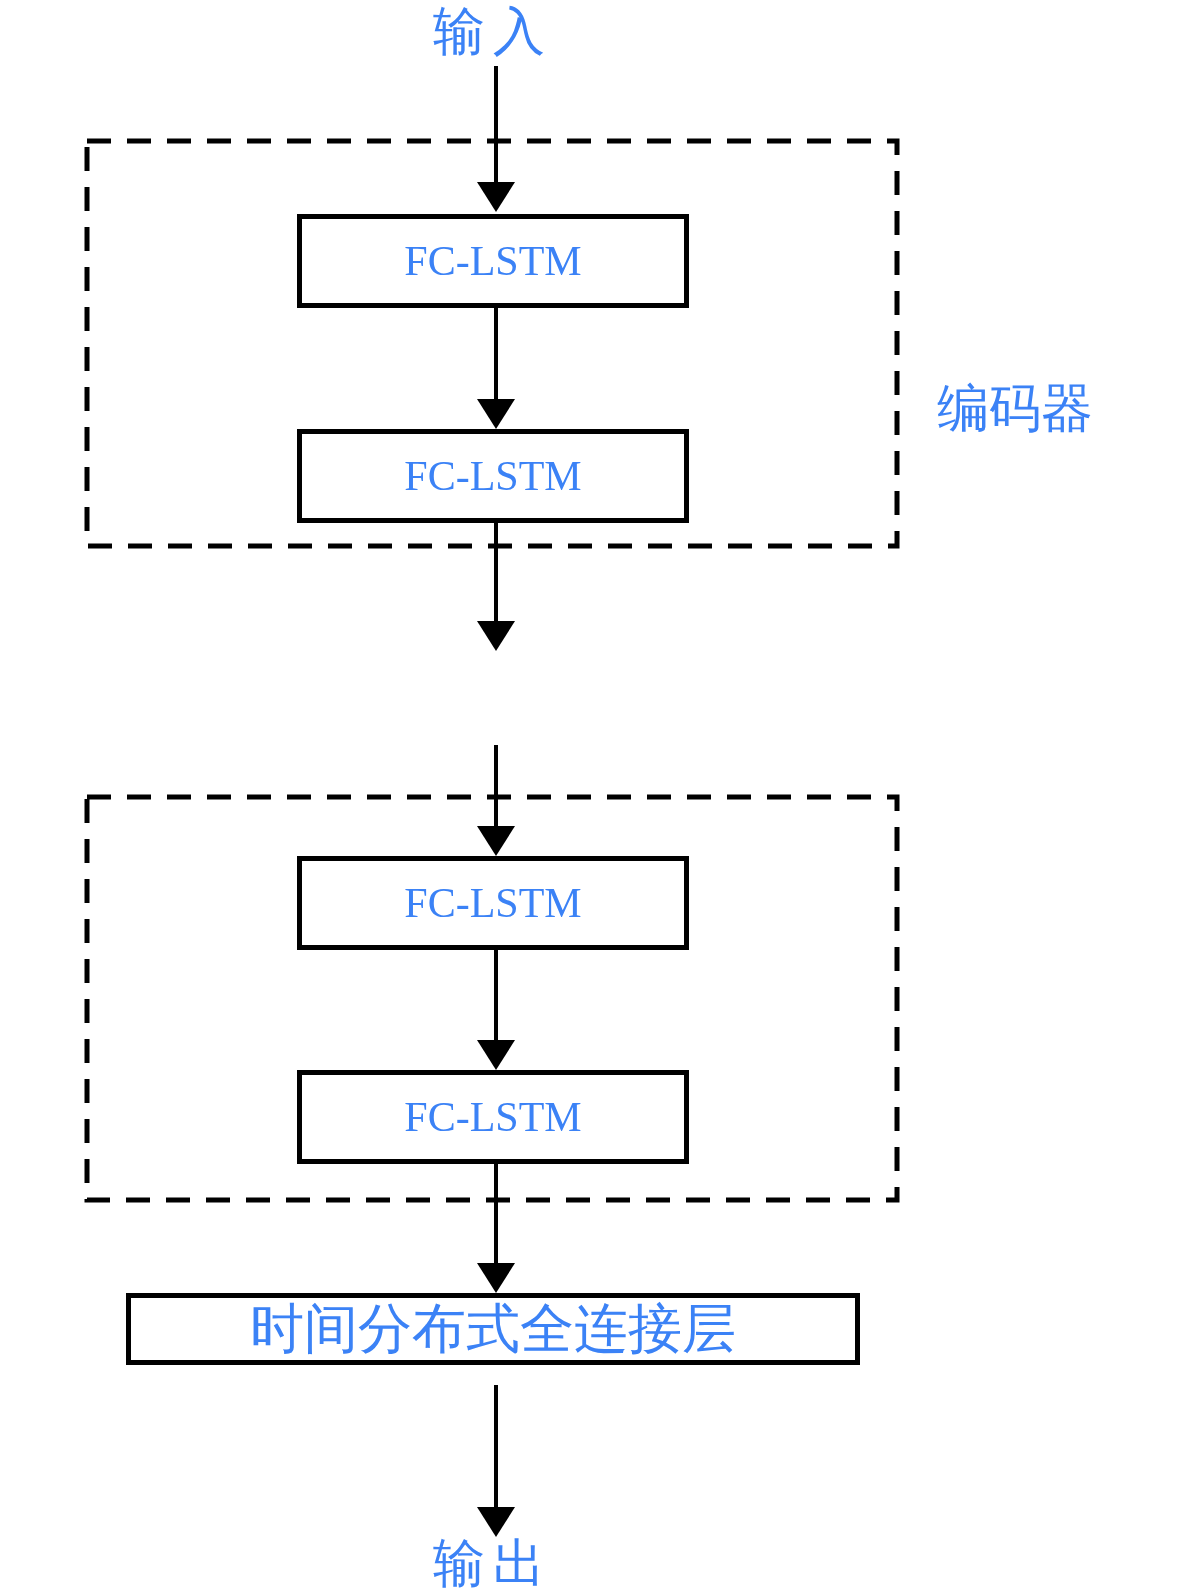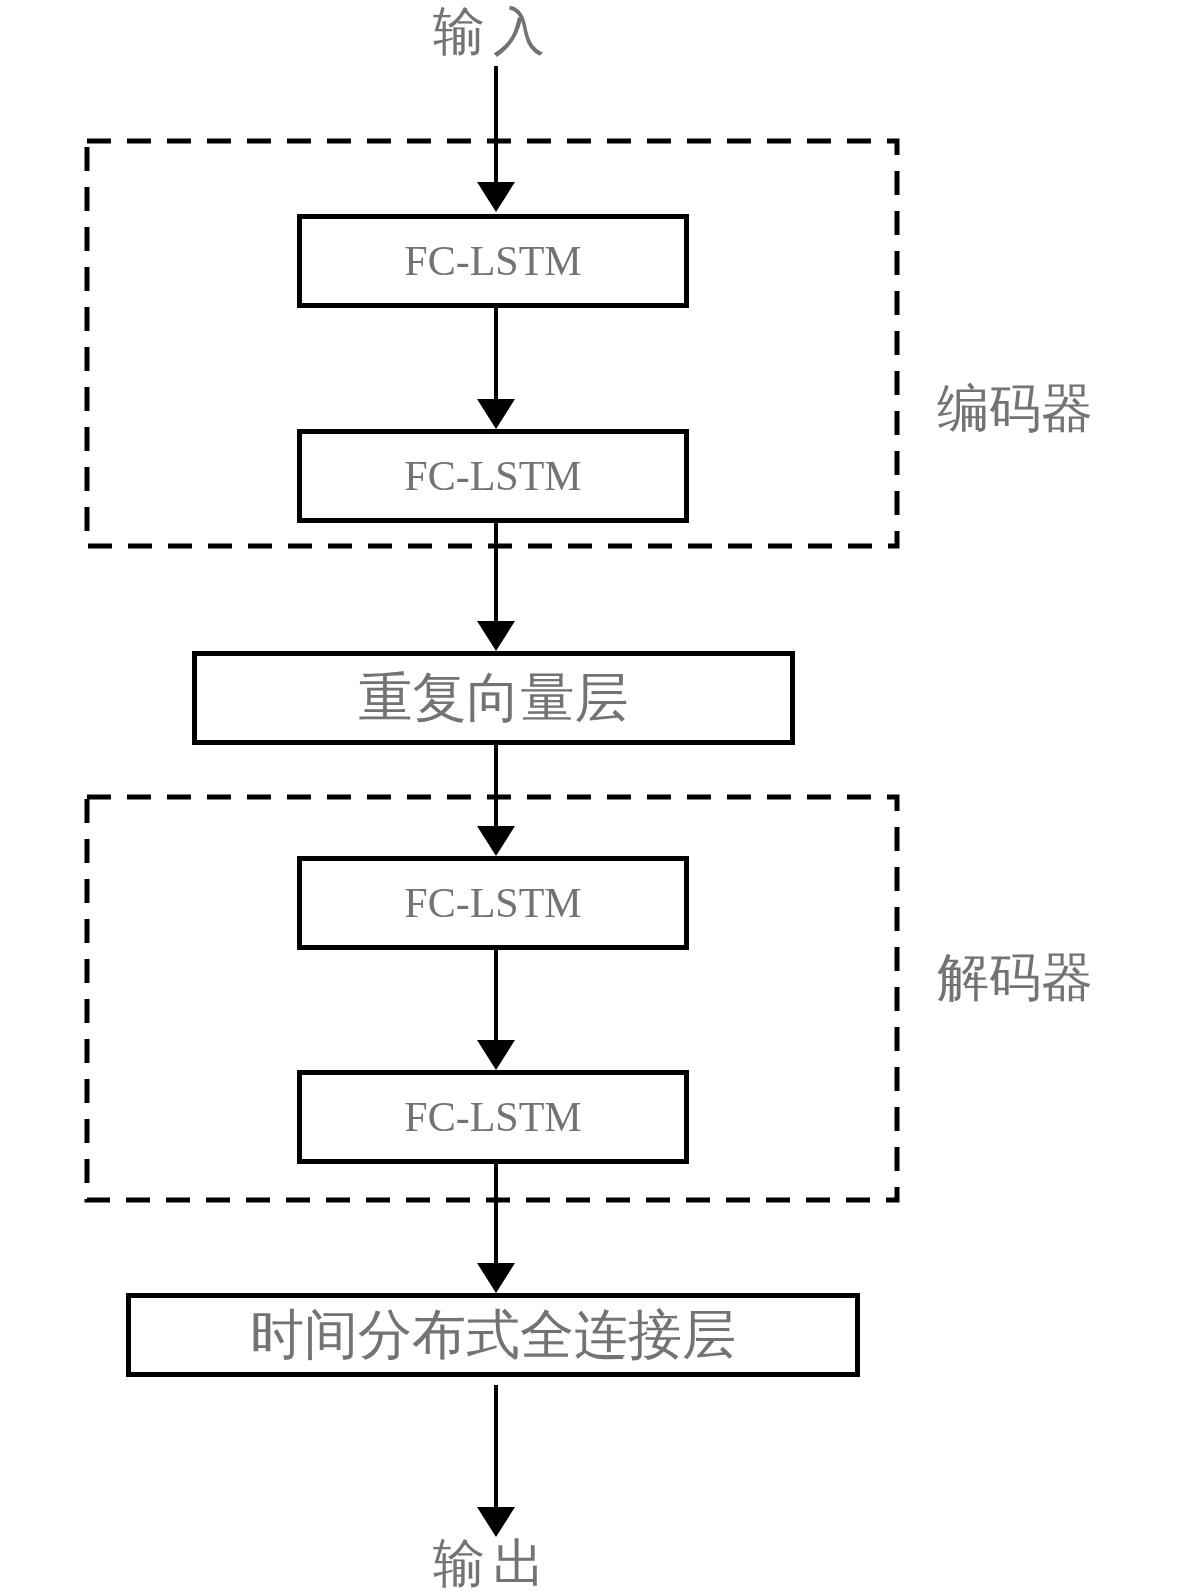--- a/index.html
+++ b/index.html
@@ -2,21 +2,21 @@
 <html><head>
 <meta charset="utf-8">
 <style>
   html, body { margin: 0; padding: 0; background: #ffffff; }
   .canvas {
     position: relative;
     width: 1181px;
     height: 1594px;
     background: #ffffff;
     font-family: "Liberation Serif", "DejaVu Serif", serif;
-    color: #737373;
+    color: #3b82f6;
     overflow: hidden;
   }
   .overlay {
     position: absolute;
     left: 0; top: 0;
     width: 1181px; height: 1594px;
     pointer-events: none;
   }
   .box {
     position: absolute;
@@ -51,21 +51,21 @@
     border-left: 19px solid transparent;
     border-right: 19px solid transparent;
     border-top: 30px solid #000000;
   }
   
   .enc-box1   { left: 297px; top: 214px;  width: 392px; height: 94px; }
   .enc-box2   { left: 297px; top: 429px;  width: 392px; height: 94px; }
   .mid-box    { left: 192px; top: 651px;  width: 603px; height: 94px; font-size: 54px; }
   .dec-box1   { left: 297px; top: 856px;  width: 392px; height: 94px; }
   .dec-box2   { left: 297px; top: 1070px; width: 392px; height: 94px; }
-  .bottom-box { left: 126px; top: 1293px; width: 734px; height: 84px; font-size: 54px; }
+  .bottom-box { left: 126px; top: 1293px; width: 734px; height: 72px; font-size: 54px; }
   
   .input-label   { left: 373px; top: 2px;    width: 240px; }
   .output-label  { left: 373px; top: 1534px; width: 240px; }
   .encoder-label { left: 915px; top: 338px;  width: 200px; margin-top: 41px; }
   .decoder-label { left: 915px; top: 948px;  width: 200px; }
   
   .a1 { left: 474px; top: 66px; }   .a1 .stem { height: 116px; }
   .a2 { left: 474px; top: 308px; }  .a2 .stem { height: 91px; }
   .a3 { left: 474px; top: 523px; }  .a3 .stem { height: 98px; }
   .a4 { left: 474px; top: 745px; }  .a4 .stem { height: 81px; }
@@ -103,43 +103,39 @@
     <span>FC-LSTM</span>
   </div>
 
   <div class="label encoder-label">编码器</div>
 
   <div class="arrow a3">
     <div class="stem"></div>
     <div class="head"></div>
   </div>
 
-  <div class="box mid-box">
-    <span>重复向量层</span>
-  </div>
 
   <div class="arrow a4">
     <div class="stem"></div>
     <div class="head"></div>
   </div>
 
   <div class="box dec-box1">
     <span>FC-LSTM</span>
   </div>
 
   <div class="arrow a5">
     <div class="stem"></div>
     <div class="head"></div>
   </div>
 
   <div class="box dec-box2">
     <span>FC-LSTM</span>
   </div>
 
-  <div class="label decoder-label">解码器</div>
 
   <div class="arrow a6">
     <div class="stem"></div>
     <div class="head"></div>
   </div>
 
   <div class="box bottom-box">
     <span>时间分布式全连接层</span>
   </div>
 

